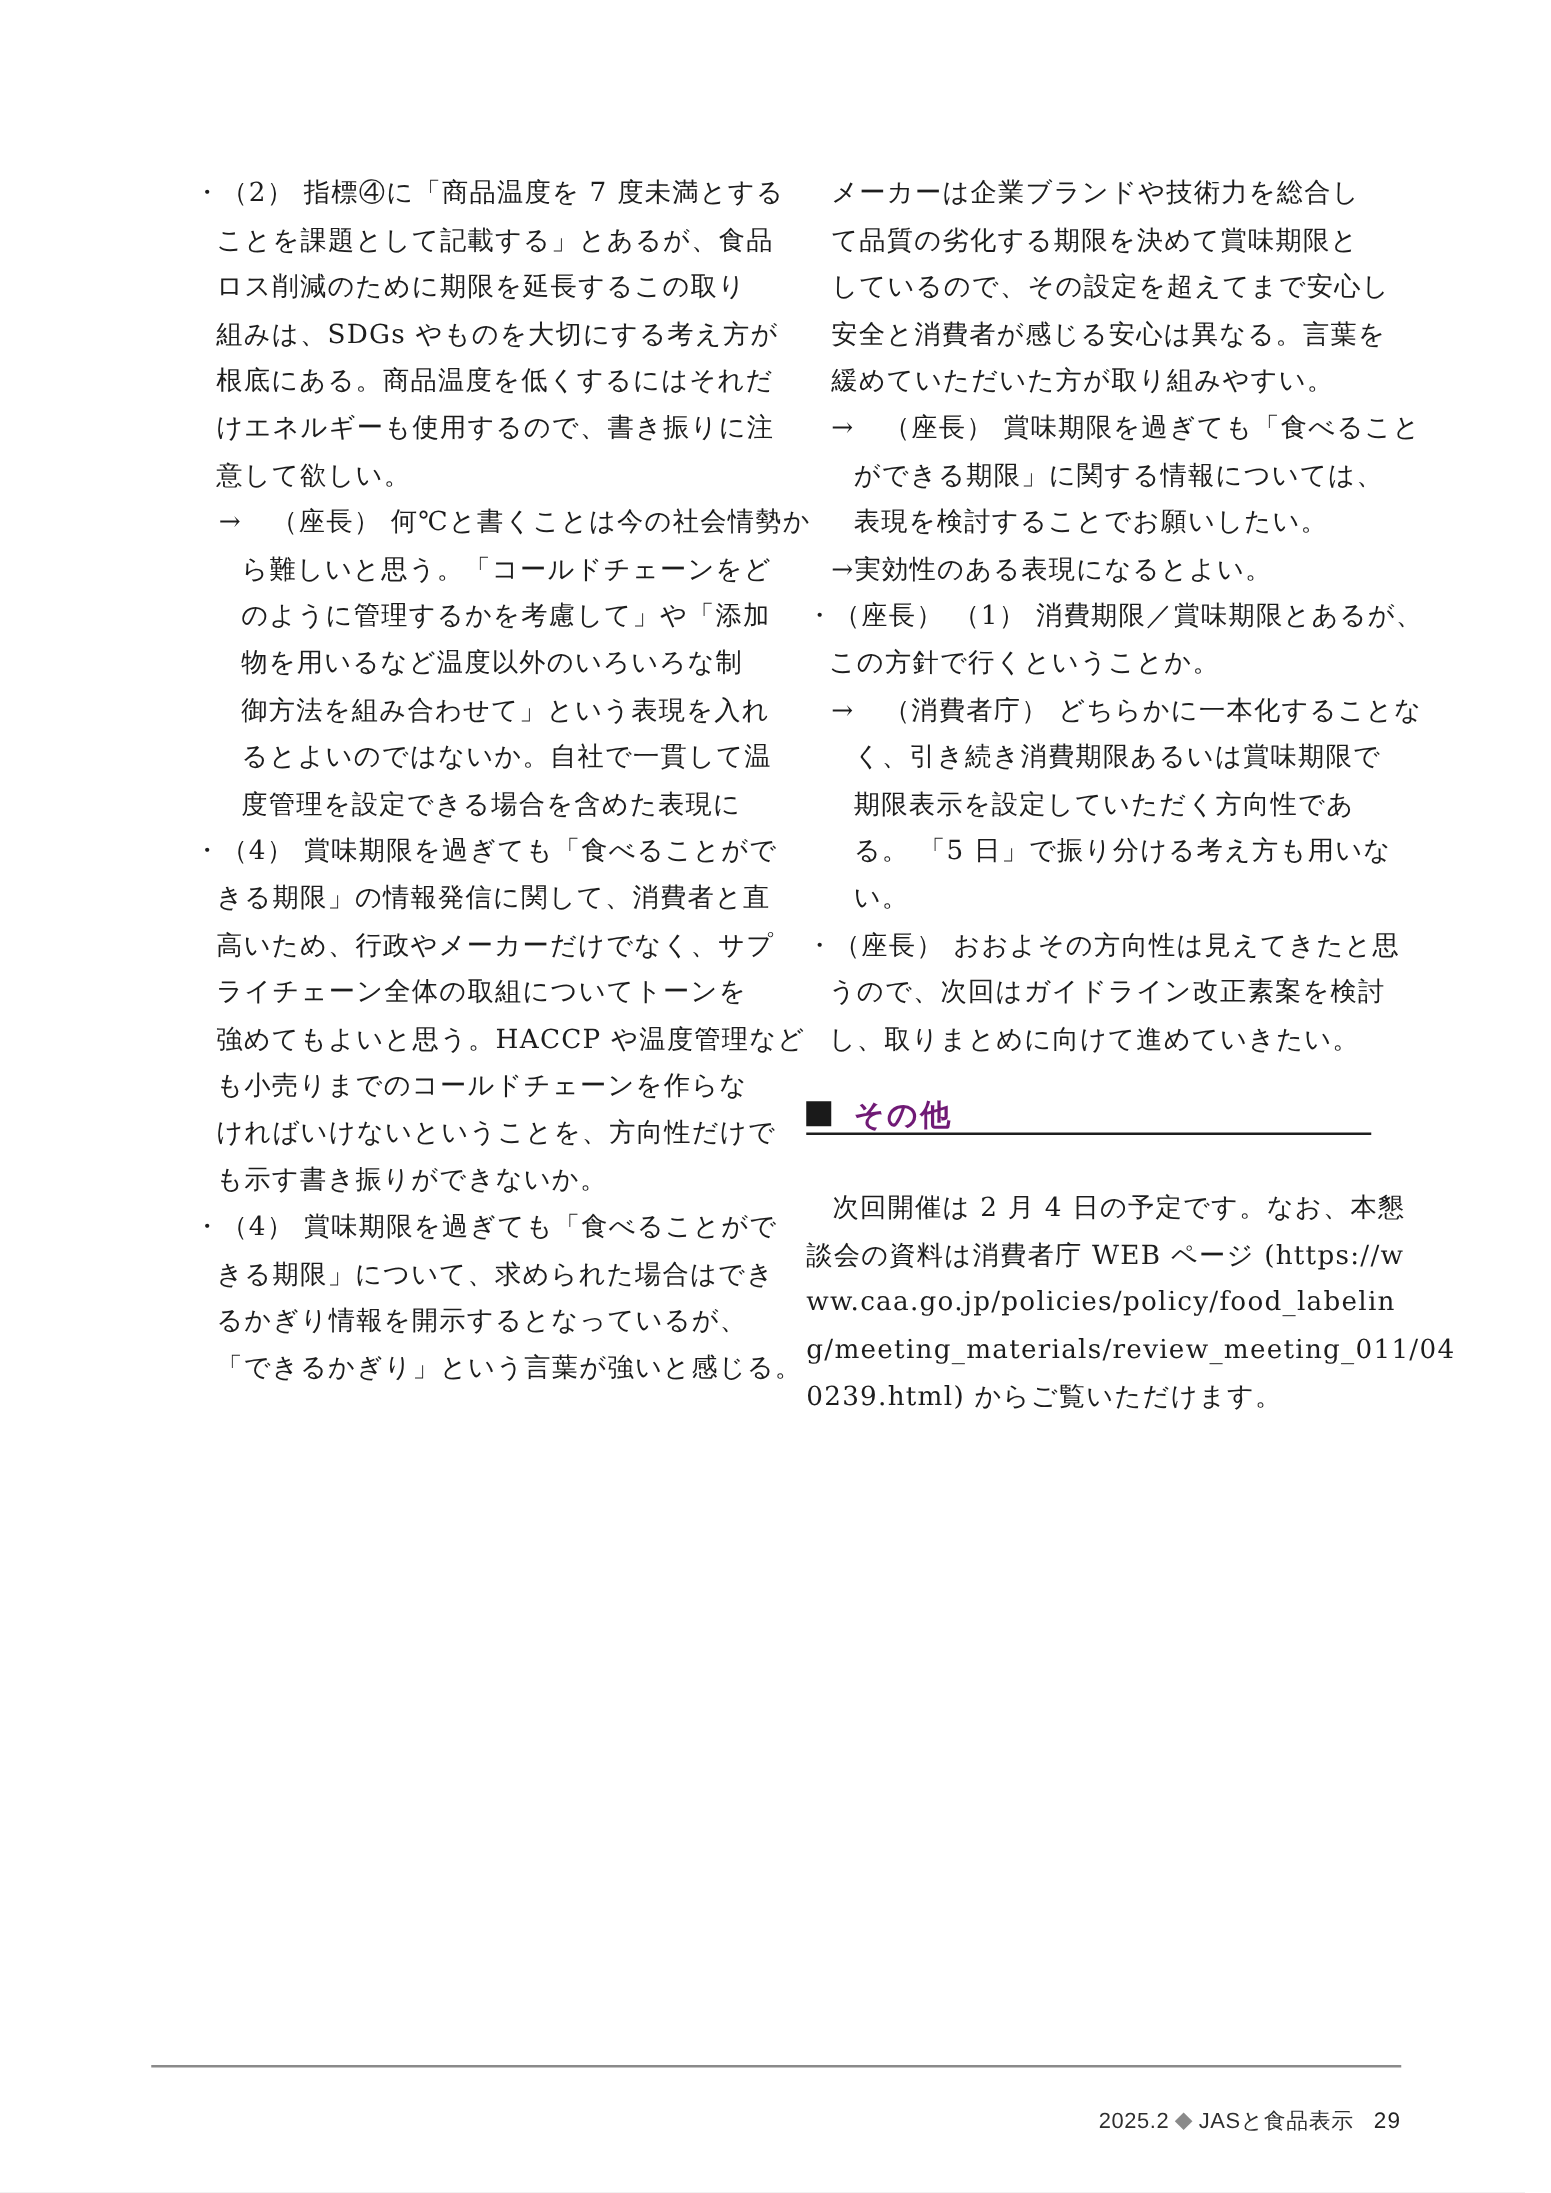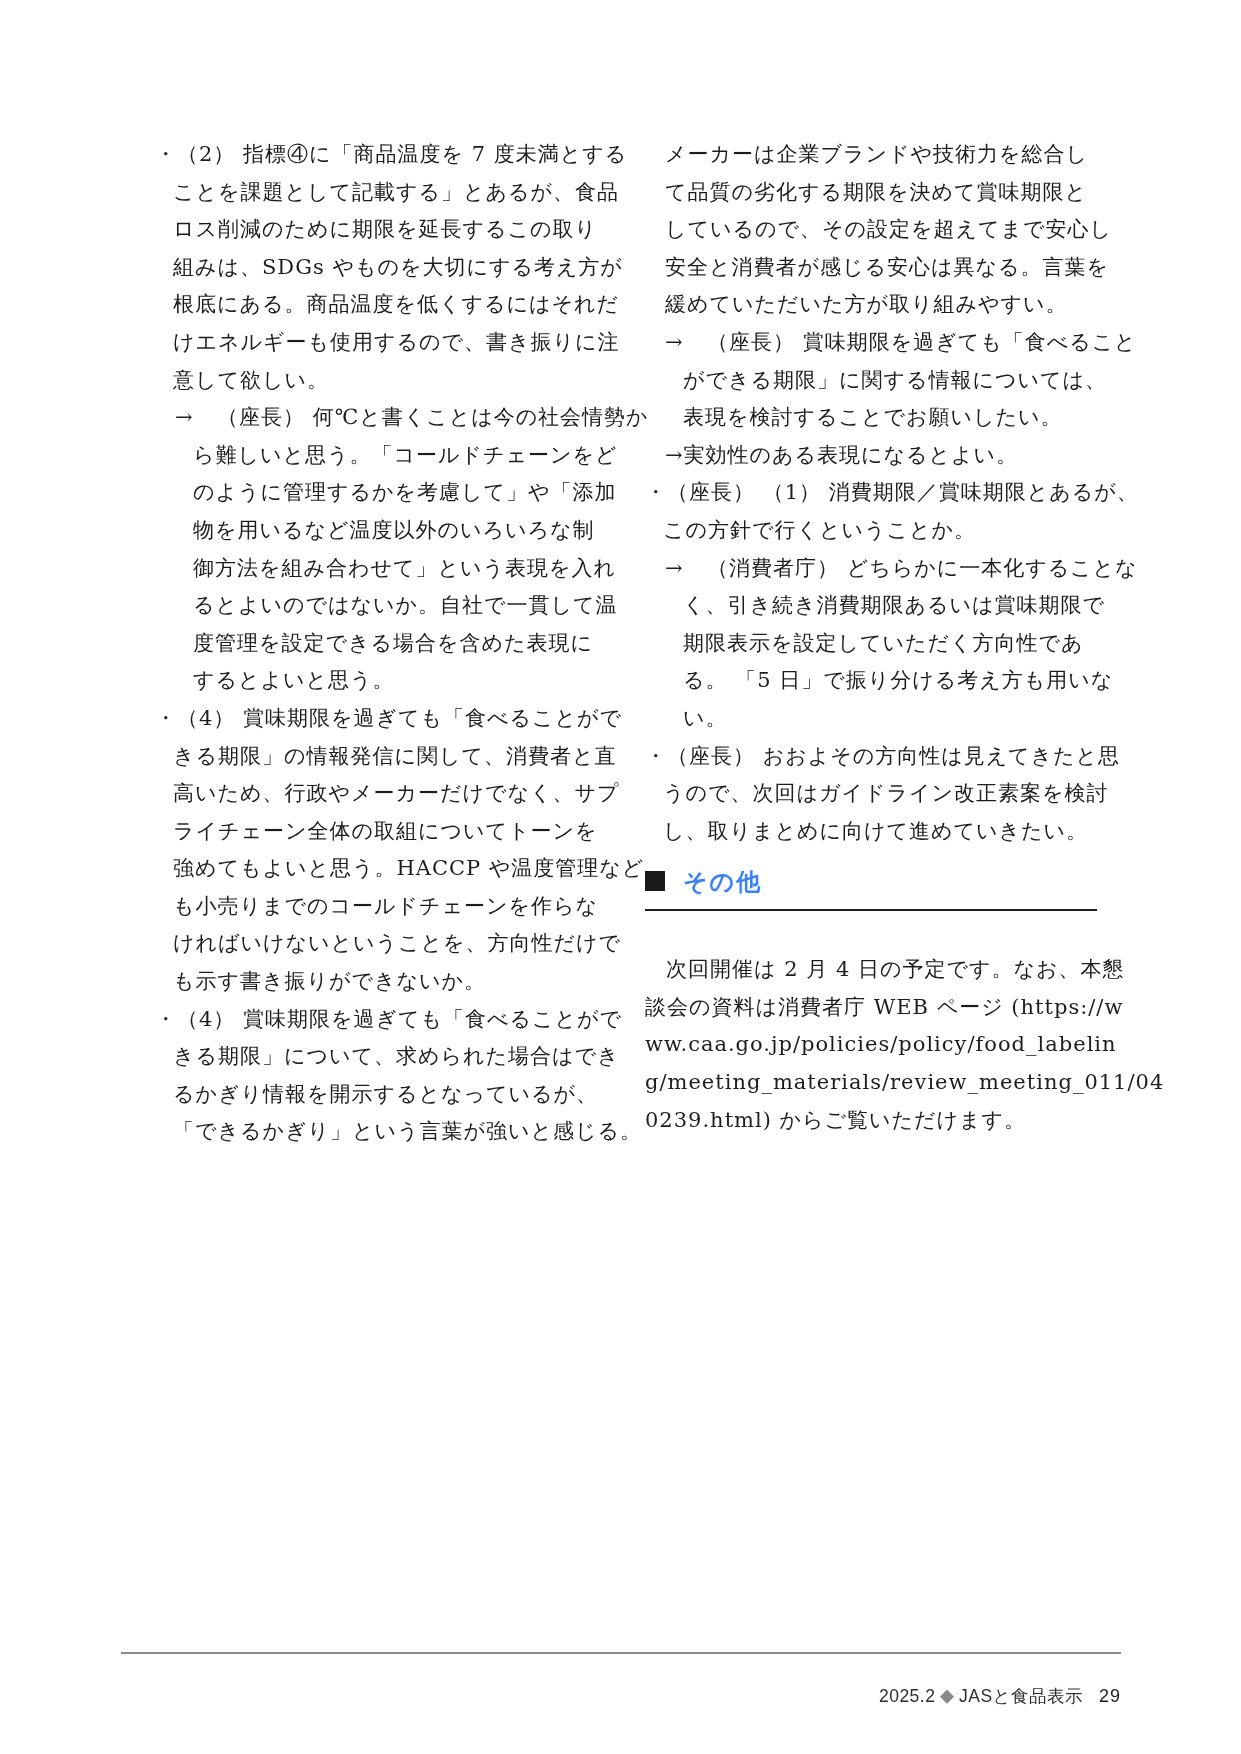--- a/index.html
+++ b/index.html
@@ -41,29 +41,29 @@
 
   
   .block-plain .line         { padding-left: 20px; }
 
   
   .block-para .line          { padding-left: 0; }
   .block-para .line.first    { padding-left: 21px; }
 
   
   .block-heading {
-    margin: 19px 0 40px 0;
+    margin: 30px 0 40px 0;
     border-bottom: 2px solid #1e1e1e;
-    padding-bottom: 14px;
+    padding-bottom: 0;
     font-family: "Liberation Sans", sans-serif;
     font-weight: bold;
     font-size: 24px;
     line-height: 26px;
     letter-spacing: 2px;
-    color: #3b82f6;
+    color: #701a75;
   }
   .hsq {
     display: inline-block;
     width: 20px; height: 20px;
     background: #1a1a1a;
     margin-right: 18px;
     vertical-align: -1px;
   }
 
   
@@ -101,21 +101,20 @@
         <div class="line">意して欲しい。</div>
       </div>
       <div class="block block-arrow">
         <div class="line first"><span class="marker">→</span>（座長） 何℃と書くことは今の社会情勢か</div>
         <div class="line">ら難しいと思う。「コールドチェーンをど</div>
         <div class="line">のように管理するかを考慮して」や「添加</div>
         <div class="line">物を用いるなど温度以外のいろいろな制</div>
         <div class="line">御方法を組み合わせて」という表現を入れ</div>
         <div class="line">るとよいのではないか。自社で一貫して温</div>
         <div class="line">度管理を設定できる場合を含めた表現に</div>
-        <div class="line">するとよいと思う。</div>
       </div>
       <div class="block block-bullet">
         <div class="line first"><span class="marker">・</span>（4） 賞味期限を過ぎても「食べることがで</div>
         <div class="line">きる期限」の情報発信に関して、消費者と直</div>
         <div class="line">高いため、行政やメーカーだけでなく、サプ</div>
         <div class="line">ライチェーン全体の取組についてトーンを</div>
         <div class="line">強めてもよいと思う。HACCP や温度管理など</div>
         <div class="line">も小売りまでのコールドチェーンを作らな</div>
         <div class="line">ければいけないということを、方向性だけで</div>
         <div class="line">も示す書き振りができないか。</div>

